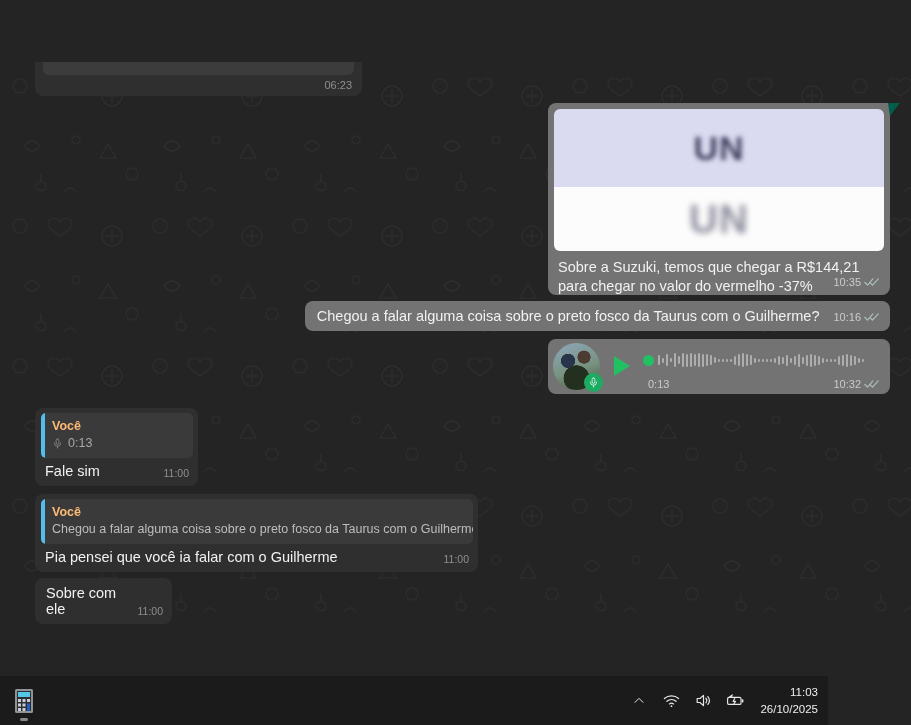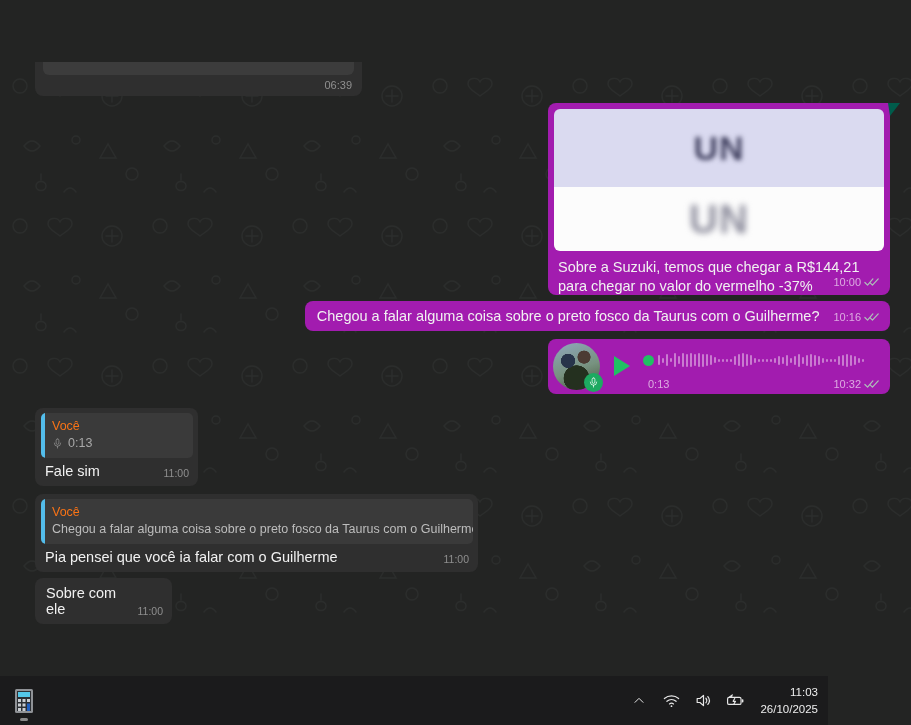--- a/index.html
+++ b/index.html
@@ -22,21 +22,21 @@
   .pill-divider { width:1px; height:22px; background:#454545; }
   .icon-btn { width:34px; height:34px; display:flex; align-items:center; justify-content:center; cursor:pointer; }
   .hicon { stroke:#d9d9d9; fill:none; stroke-width:1.6; stroke-linecap:round; stroke-linejoin:round; }
 
   
   .chat { position:absolute; top:62px; left:0; width:911px; height:568px; background:#232423; overflow:hidden; }
   .wallpaper { position:absolute; inset:0; opacity:.85; }
 
   .msg { position:absolute; border-radius:8px; font-size:14.5px; color:#f1f1f1; }
   .in  { background:#2f2f2f; }
-  .out { background:#a21caf; }
+  .out { background:#737373; }
   .meta { font-size:11px; color:#8f8f8f; white-space:nowrap; display:inline-flex; align-items:center; gap:3px; }
   .out .meta { color:rgba(255,255,255,.62); }
   .ticks { width:16px; height:10px; }
   .ticks polyline { fill:none; stroke:#aebeb9; stroke-width:1.4; stroke-linecap:round; stroke-linejoin:round; }
 
   
   .msg-cut { left:35px; top:-20px; width:327px; height:54px; }
   .msg-cut .thumb { position:absolute; top:4px; left:8px; right:8px; height:29px; background:#3c3c3c; border-radius:0 0 6px 6px; }
   .msg-cut .meta { position:absolute; right:10px; bottom:5px; }
 
@@ -71,21 +71,21 @@
   .wave-row { position:absolute; left:95px; top:10px; right:14px; height:22px; display:flex; align-items:center; }
   .wave-dot { width:11px; height:11px; border-radius:50%; background:#21c063; margin-right:4px; flex:0 0 auto; }
   .wave-bars { display:flex; align-items:center; gap:2px; height:22px; }
   .wave-bars i { display:block; width:2px; border-radius:1px; background:rgba(255,255,255,.42); }
   .voice-dur { position:absolute; left:100px; bottom:4px; font-size:11px; color:rgba(255,255,255,.62); }
   .msg-voice .meta { position:absolute; right:10px; bottom:4px; }
 
   
   .quote { position:relative; margin:5px 5px 4px 6px; background:#3a3a3a; border-radius:5px; padding:5px 8px 6px 11px; overflow:hidden; }
   .quote::before { content:""; position:absolute; left:0; top:0; bottom:0; width:4px; background:#53bdeb; }
-  .quote-author { color:#f97316; font-size:12.5px; font-weight:400; line-height:1.35; }
+  .quote-author { color:#fdba74; font-size:12.5px; font-weight:700; line-height:1.35; }
   .quote-line { display:flex; align-items:center; gap:5px; color:#a8a8a8; font-size:12.5px; line-height:1.4; }
   .quote-text { color:#bdbdbd; font-size:12.5px; line-height:1.4; white-space:nowrap; }
   .qmic { stroke:#a0a0a0; fill:none; stroke-width:1.4; stroke-linecap:round; }
   .body-row { display:flex; align-items:flex-end; padding:1px 9px 7px 10px; }
   .body-row .meta { margin-left:auto; padding-left:14px; font-size:10.5px; }
 
   .msg-r1 { left:35px; top:346px; width:163px; }
   .msg-r2 { left:35px; top:432px; width:443px; }
   .msg-t2 { left:35px; top:516px; width:137px; padding:7px 9px 7px 11px; display:flex; align-items:flex-end; }
   .msg-t2 .meta { margin-left:auto; padding-left:10px; font-size:10.5px; }
@@ -132,39 +132,39 @@
             <path d="M64 130 q6 -8 12 0"></path>
           </g>
         </pattern>
       </defs>
       <rect width="911" height="568" fill="url(#doodle)"></rect>
     </svg>
 
     <div class="msg in msg-cut">
       <div class="thumb"></div>
       <span class="meta">
-          <span>06:39</span>
+          <span>06:23</span>
         </span>
     </div>
 
     <div class="msg out msg-img">
       <svg class="tail-out" viewBox="0 0 12 13">
           <path d="M0 0 L12 0 L2 13 Z"></path>
         </svg>
       <div class="img-box">
         <div class="img-top">
             <span class="blur-un-top">UN</span>
           </div>
         <div class="img-bottom">
             <span class="blur-un-bottom">UN</span>
           </div>
       </div>
       <div class="caption">Sobre a Suzuki, temos que chegar a R$144,21 para chegar no valor do vermelho -37%</div>
       <span class="meta">
-        <span>10:00</span>
+        <span>10:35</span>
         <svg class="ticks" viewBox="0 0 18 11">
           <polyline points="1,6 4,9 10,2"></polyline>
             <polyline points="7,6.5 9.5,9 16,2"></polyline>
         </svg>
       </span>
     </div>
 
     <div class="msg out msg-t1">
       <span>Chegou a falar alguma coisa sobre o preto fosco da Taurus com o Guilherme?</span>
       <span class="meta">

